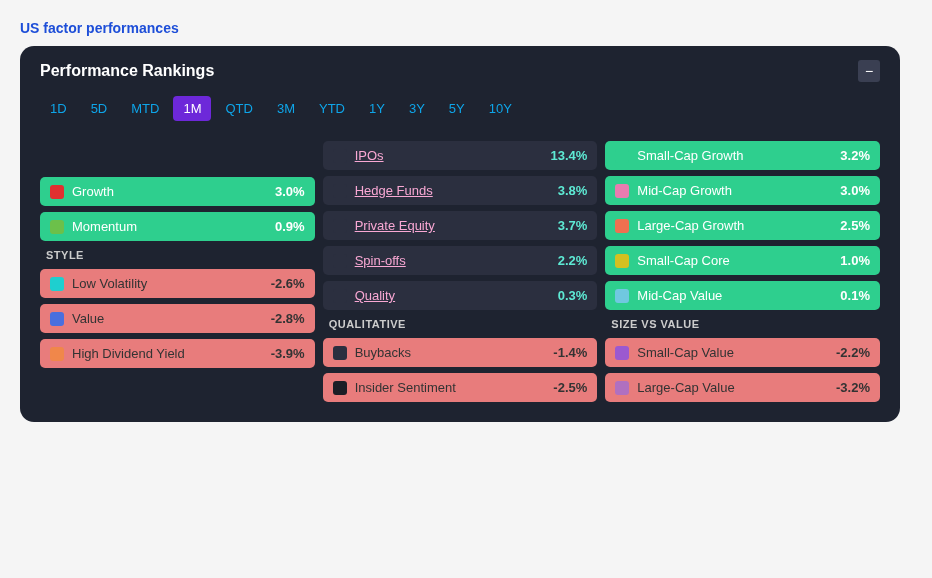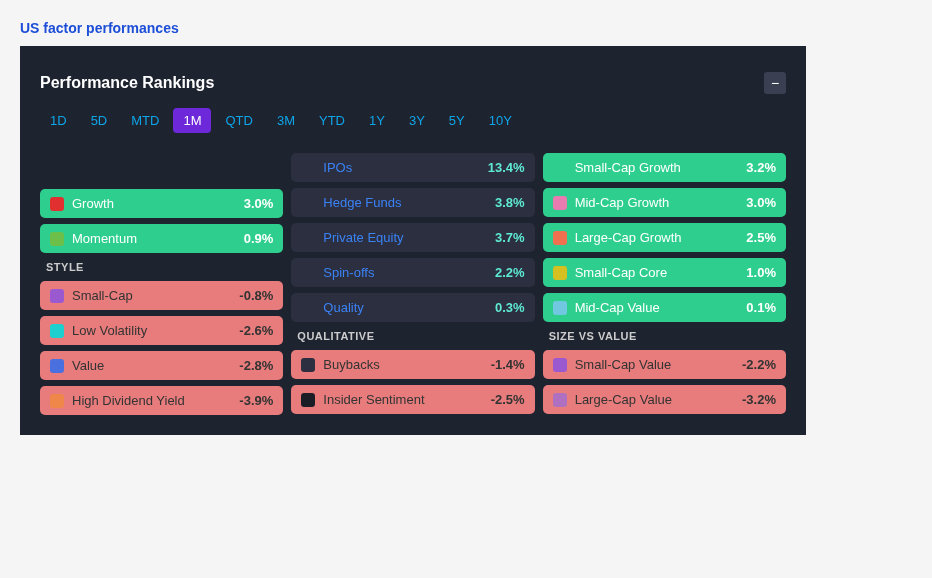--- a/index.html
+++ b/index.html
@@ -9,23 +9,23 @@
       padding: 20px;
     }
     .page-title {
       font-size: 14px;
       font-weight: bold;
       color: #1d4ed8;
       margin-bottom: 10px;
     }
     .card {
       background: #1e2330;
-      border-radius: 0;
-      padding: 26px 20px 20px 20px;
-      width: 786px;
+      border-radius: 14px;
+      padding: 14px 20px 20px 20px;
+      width: 880px;
       max-width: 100%;
     }
     .card-header {
       display: flex;
       justify-content: space-between;
       align-items: center;
       margin-bottom: 14px;
     }
     .card-title {
       color: #fff;
@@ -102,21 +102,21 @@
       border-radius: 3px;
       flex-shrink: 0;
     }
     .factor-name {
       font-size: 13px;
       font-weight: 500;
     }
     .factor-row.positive .factor-name,
     .factor-row.positive-light .factor-name { color: #fff; }
     .factor-row.negative .factor-name { color: #333; }
-    .factor-row.dark .factor-name { color: #3b82f6; }
+    .factor-row.dark .factor-name { color: #f9a8d4; text-decoration: underline; }
     .factor-value {
       font-size: 13px;
       font-weight: bold;
     }
     .factor-row.positive .factor-value,
     .factor-row.positive-light .factor-value { color: #fff; }
     .factor-row.negative .factor-value { color: #333; }
     .factor-row.dark .factor-value { color: #5eead4; }
     .col-spacer { height: 30px; }
   </style>
@@ -159,27 +159,20 @@
         <div class="factor-row positive">
     <div class="factor-left">
       <div class="color-dot" style="background:#6cc04a"></div>
       <span class="factor-name">Momentum</span>
     </div>
     <span class="factor-value">0.9%</span>
   </div>
         <div class="section-label">STYLE</div>
         <div class="factor-row negative">
     <div class="factor-left">
-      <div class="color-dot" style="background:#9b59d0"></div>
-      <span class="factor-name">Small-Cap</span>
-    </div>
-    <span class="factor-value">-0.8%</span>
-  </div>
-        <div class="factor-row negative">
-    <div class="factor-left">
       <div class="color-dot" style="background:#1ecfcf"></div>
       <span class="factor-name">Low Volatility</span>
     </div>
     <span class="factor-value">-2.6%</span>
   </div>
         <div class="factor-row negative">
     <div class="factor-left">
       <div class="color-dot" style="background:#4a6fde"></div>
       <span class="factor-name">Value</span>
     </div>

